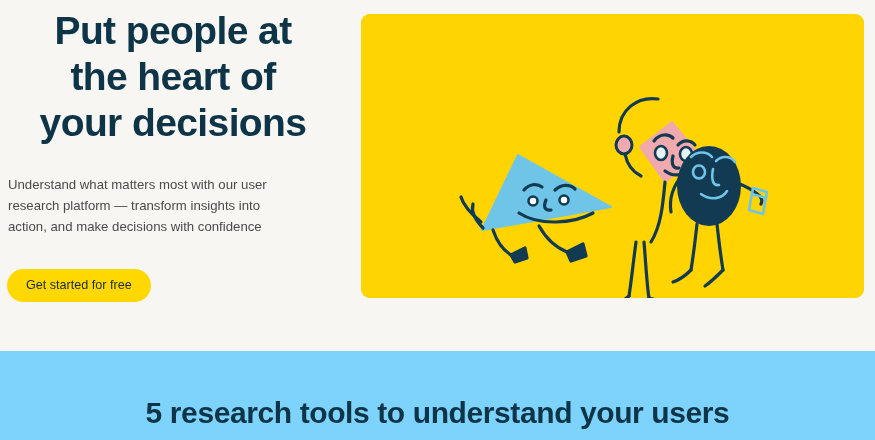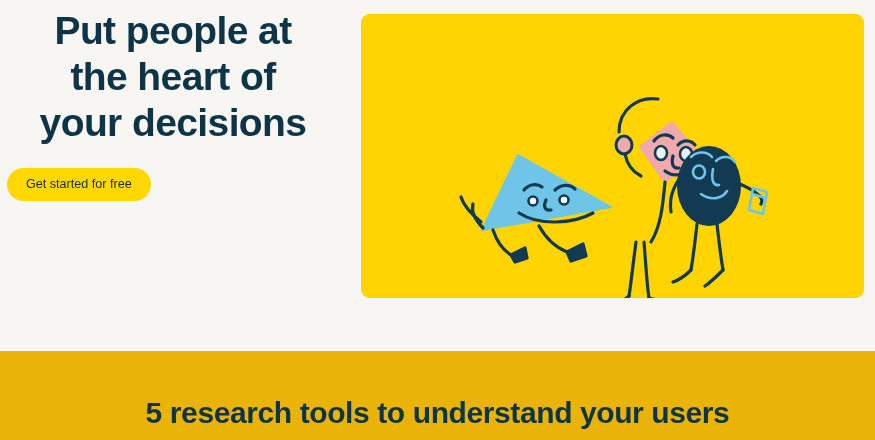--- a/index.html
+++ b/index.html
@@ -50,21 +50,21 @@
     margin-top: 28px;
     font-size: 13.2px;
     line-height: 21px;
     color: #4a4a4a;
     width: 290px;
     white-space: pre-line;
   }
 
   .cta-button {
     display: inline-block;
-    margin-top: 22px;
+    margin-top: 32px;
     margin-left: -1px;
     padding: 9px 19px 10px 19px;
     background: #ffd800;
     color: #1d2b36;
     font-size: 12.6px;
     font-weight: 400;
     border: none;
     border-radius: 22px;
     cursor: pointer;
     font-family: "Liberation Sans", sans-serif;
@@ -89,21 +89,21 @@
     height: 100%;
   }
 
   
   .section-below {
     position: absolute;
     left: 0;
     top: 351px;
     width: 875px;
     height: 89px;
-    background: #eab308;
+    background: #7dd3fc;
   }
 
   .section-heading {
     position: absolute;
     left: 0;
     top: 44px;
     width: 875px;
     text-align: center;
     font-size: 30px;
     line-height: 36px;
@@ -117,20 +117,23 @@
 
 <div id="page">
 
   <section class="hero">
 
     <div class="hero-left">
       <h1 class="hero-headline">Put people at
 the heart of
 your decisions</h1>
 
+      <p class="hero-subtext">Understand what matters most with our user
+research platform — transform insights into
+action, and make decisions with confidence</p>
 
       <button class="cta-button">Get started for free</button>
     </div>
 
     <div class="video-panel">
       <svg class="video-illustration" viewBox="0 0 503 284" preserveAspectRatio="xMidYMid meet">
         <rect x="0" y="0" width="503" height="284" fill="#ffd400"></rect>
 
         <g stroke="#123a52" stroke-width="3.2" stroke-linecap="round" stroke-linejoin="round" fill="none">
           <path d="M121 216 L157 141 L250 193 Z" fill="#6fc5e8" stroke="none"></path>

